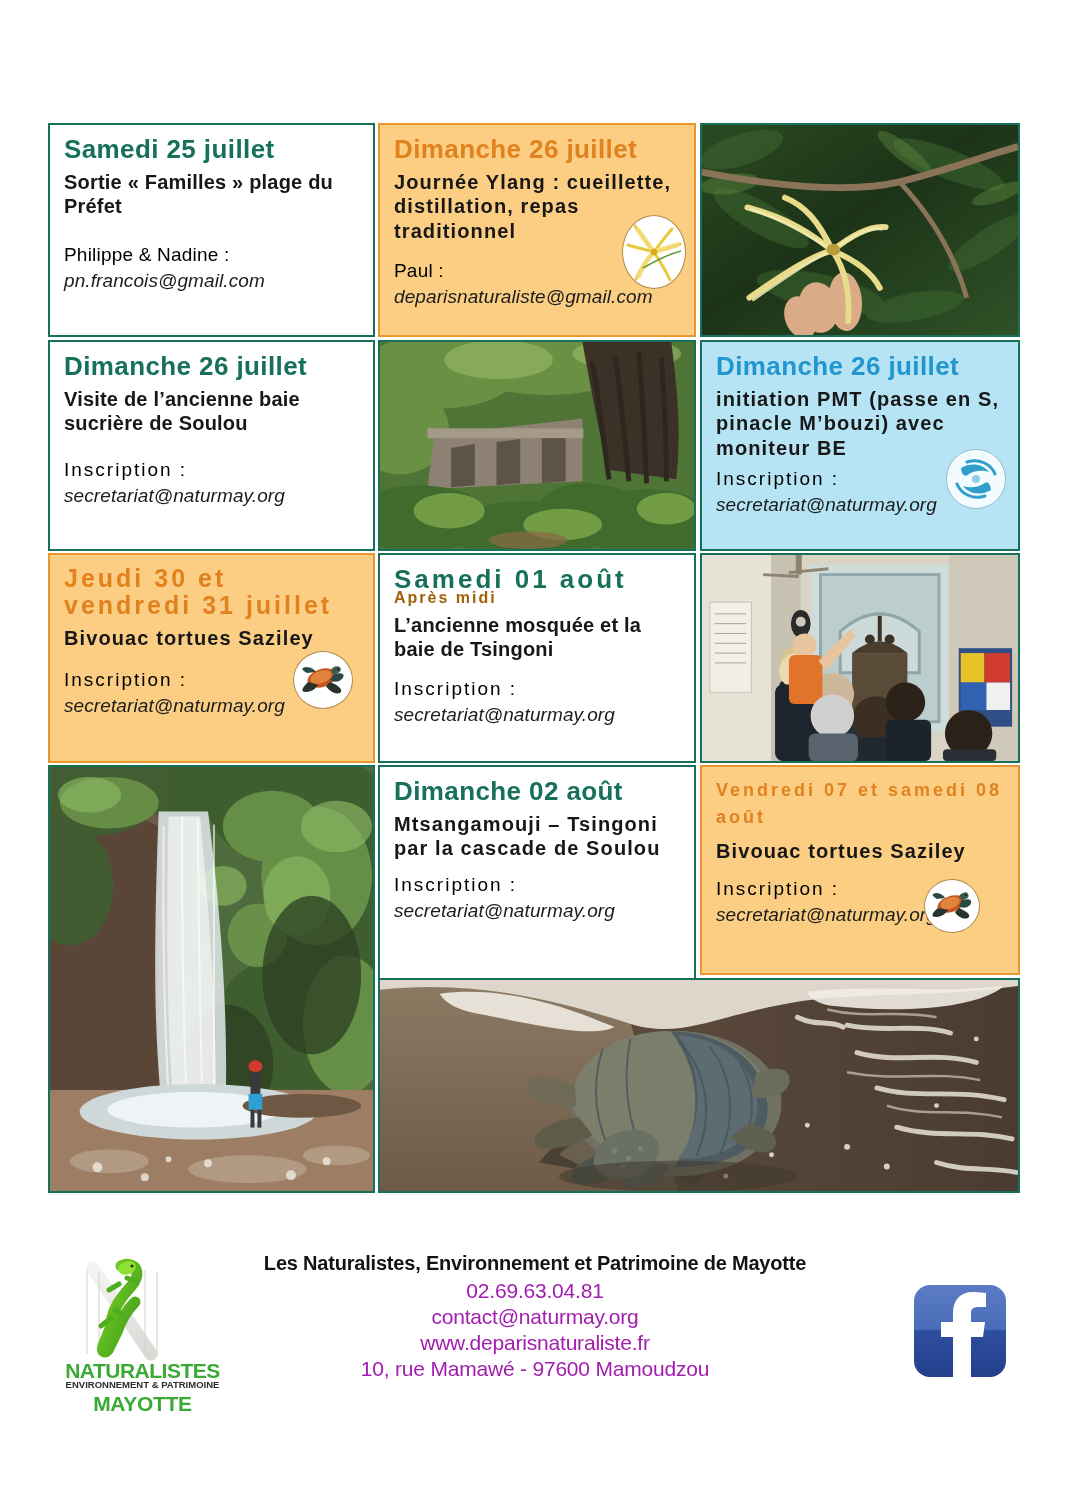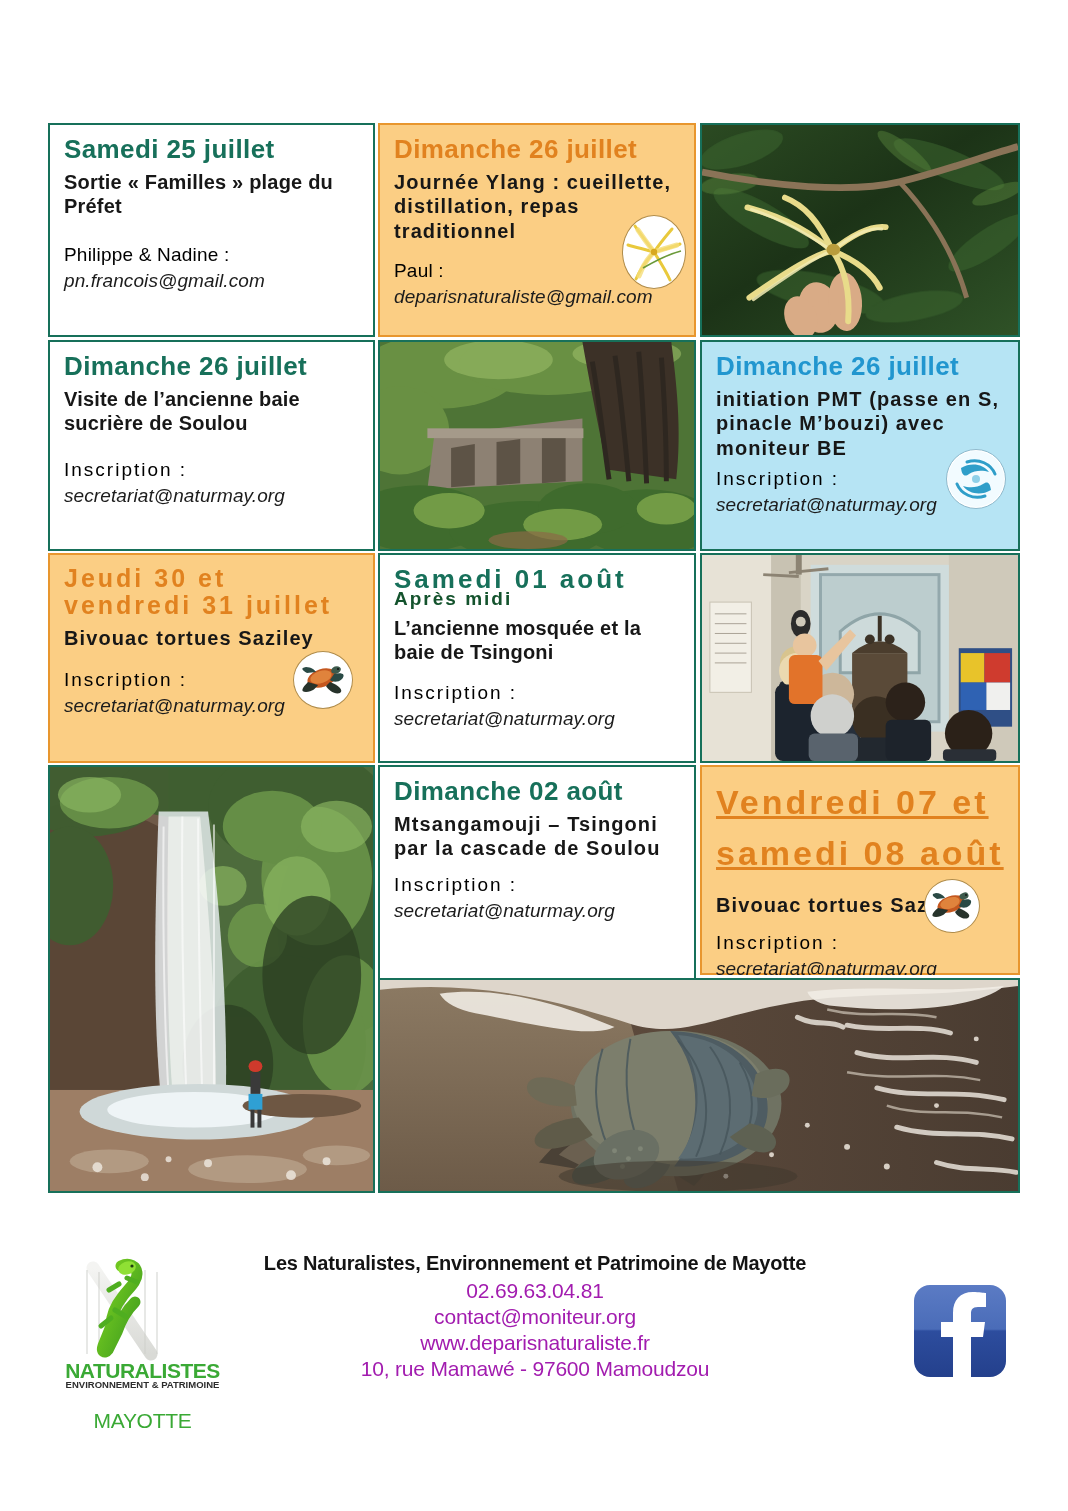--- a/index.html
+++ b/index.html
@@ -64,23 +64,23 @@
     letter-spacing: 0.4px;
     margin: 0 0 7px 0;
   }
   .date-sp { letter-spacing: 3px; }
   .date-green { color: #17705a; }
   .date-orange { color: #e1821f; }
   .date-blue { color: #2196cf; }
 
   .subdate {
     font-weight: bold;
-    font-size: 19px;
+    font-size: 16px;
     letter-spacing: 2px;
-    color: #14532d;
+    color: #a16207;
     margin: -6px 0 6px 0;
     line-height: 1.1;
   }
 
   .title {
     font-weight: bold;
     font-size: 20px;
     line-height: 1.22;
     color: #171717;
     margin: 0 0 12px 0;
@@ -177,24 +177,24 @@
     left: 0; top: 132px; width: 175px;
     text-align: center;
     font-size: 9.5px;
     font-weight: bold;
     color: #2d2d2d;
     letter-spacing: 0px;
     line-height: 1;
   }
   .logo-text-3 {
     position: absolute;
-    left: 0; top: 162px; width: 175px;
+    left: 0; top: 145px; width: 175px;
     text-align: center;
     font-size: 21px;
-    font-weight: normal;
+    font-weight: bold;
     color: #3aa935;
     letter-spacing: -0.3px;
     line-height: 1;
   }
 
   .fb {
     position: absolute;
     left: 908px;
     top: 1279px;
     width: 104px;
@@ -569,21 +569,21 @@
       <div class="card card-green" style="width:100%; height:100%;">
         <div class="date date-green">Dimanche 02 août</div>
         <div class="title title-sp">Mtsangamouji – Tsingoni par la cascade de Soulou</div>
         <div class="contact-label spaced">Inscription :</div>
         <div class="contact-email">secretariat@naturmay.org</div>
       </div>
     </div>
 
     <div class="cell" style="left:652px; top:642px; width:320px; height:210px;">
       <div class="card card-orange" style="width:100%; height:100%;">
-        <div class="date date-orange date-sp" style="font-size:34px; line-height:1.5; margin-bottom:14px;text-decoration:underline;">Vendredi 07 et samedi 08 août</div>
+        <div class="date date-orange date-sp" style="font-size:18px; line-height:1.5; margin-bottom:8px;">Vendredi 07 et samedi 08 août</div>
         <div class="title title-sp" style="margin-bottom:14px;">Bivouac tortues Saziley</div>
         <div class="contact-label spaced">Inscription :</div>
         <div class="contact-email">secretariat@naturmay.org</div>
 
         <div class="badge" style="right:38px; bottom:40px; width:54px; height:52px;">
           <svg viewBox="0 0 54 52" width="54" height="52" aria-hidden="true">
             <circle cx="27" cy="26" r="25" fill="#ffffff"></circle>
             <g>
               <ellipse cx="26" cy="24" rx="14" ry="8" transform="rotate(-18 26 24)" fill="#c4571f"></ellipse>
               <ellipse cx="25" cy="23" rx="10" ry="5.5" transform="rotate(-18 25 23)" fill="#e0833c"></ellipse>
@@ -680,21 +680,21 @@
         </div>
       </div>
     </div>
 
   </div>
 
   <div class="footer">
     <div class="footer-text">
       <p class="f-org">Les Naturalistes, Environnement et Patrimoine de Mayotte</p>
       <p class="f-line">02.69.63.04.81</p>
-      <p class="f-line">contact@moniteur.org</p>
+      <p class="f-line">contact@naturmay.org</p>
       <p class="f-line">www.deparisnaturaliste.fr</p>
       <p class="f-line">10, rue Mamawé - 97600 Mamoudzou</p>
     </div>
   </div>
 
   <div class="logo">
     <svg viewBox="0 0 175 120" width="175" height="120" style="position:absolute;left:0;top:0;" aria-hidden="true">
       <defs>
         <linearGradient id="ngrad" x1="0" y1="0" x2="0" y2="1">
           <stop offset="0%" stop-color="#f4f4f2"></stop>

